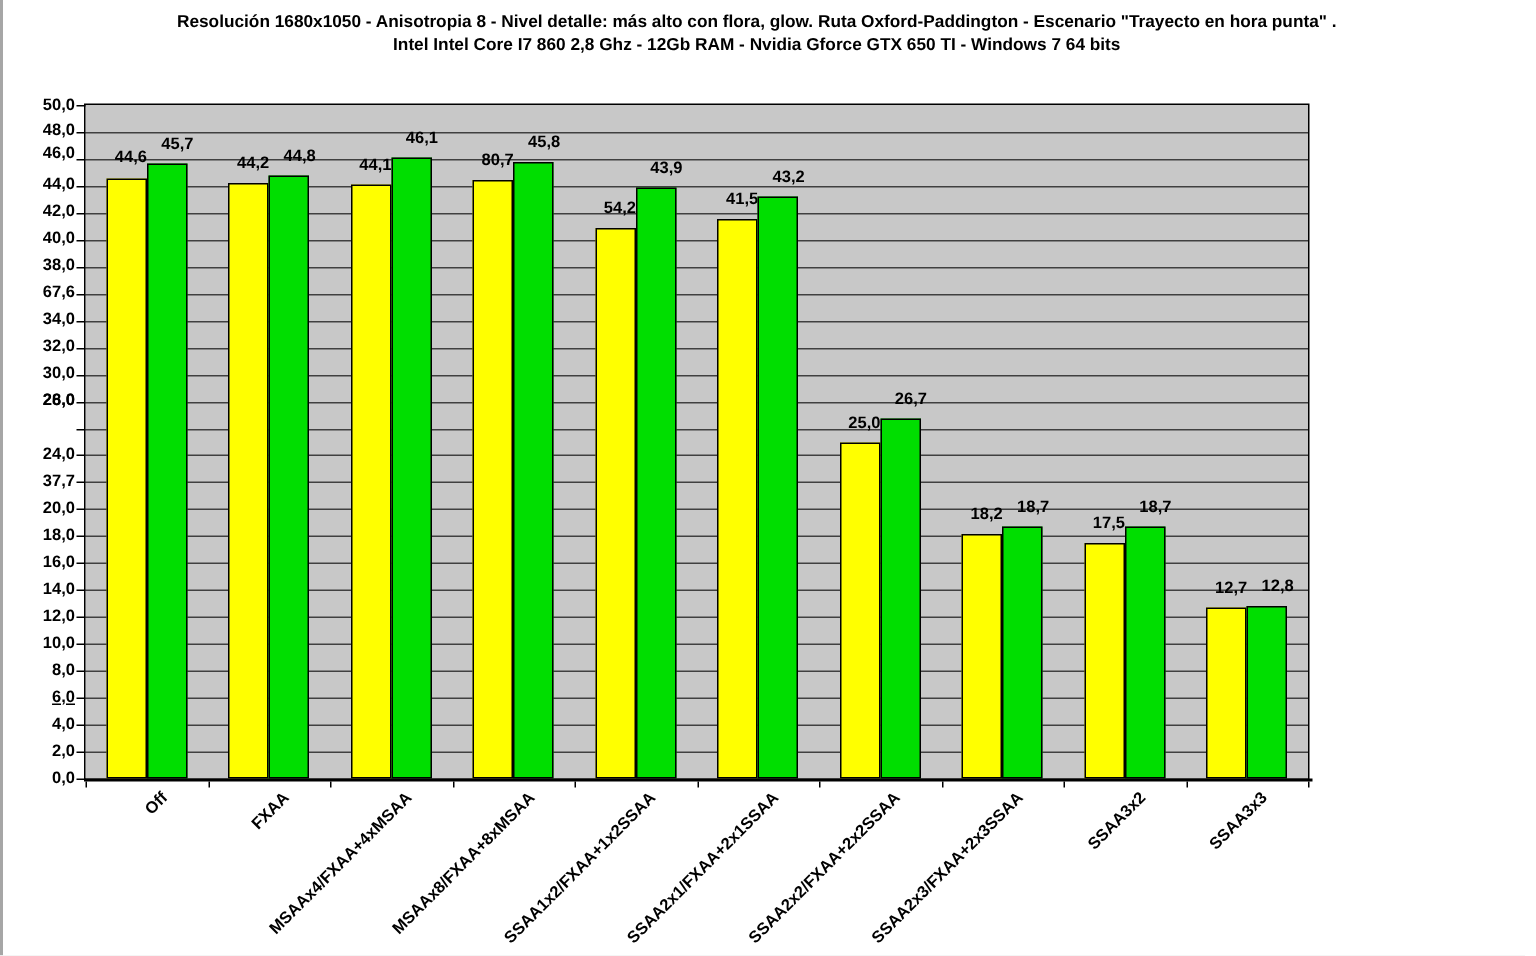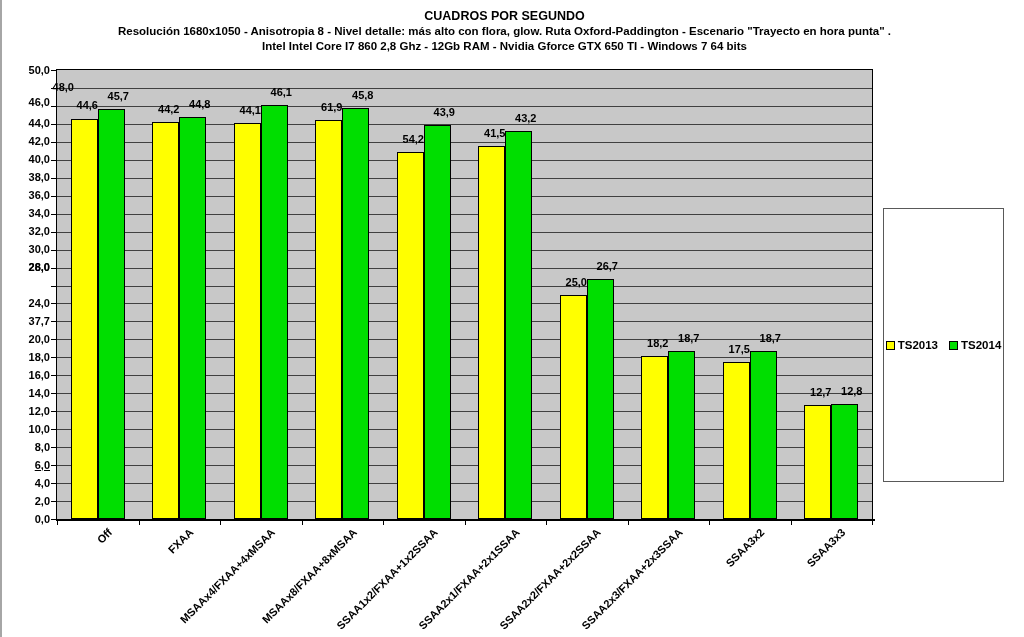--- a/index.html
+++ b/index.html
@@ -26,21 +26,20 @@
   .legend-item{display:flex;align-items:center;gap:3px;}
   .legend-swatch{width:9px;height:9px;box-sizing:border-box;border:1px solid #000;}
   .legend-label{font-size:11.5px;font-weight:bold;}
 </style>
 </head>
 <body>
 
 <div class="page">
   <div class="left-border"></div>
   <div class="titles">
-    <div class="t1">CUADROS POR SEGUNDO</div>
     <div class="t2">Resolución 1680x1050 - Anisotropia 8 - Nivel detalle: más alto con flora, glow. Ruta Oxford-Paddington - Escenario "Trayecto en hora punta" .</div>
     <div class="t2">Intel Intel Core I7 860 2,8 Ghz - 12Gb RAM - Nvidia Gforce GTX 650 TI - Windows 7 64 bits</div>
   </div>
   <div class="plot" id="plot" style="background: rgb(200, 200, 200);">
       <div class="gridline" style="top: 431.04px;"></div>
       <div class="gridline" style="top: 413.08px;"></div>
       <div class="gridline" style="top: 395.12px;"></div>
       <div class="gridline" style="top: 377.16px;"></div>
       <div class="gridline" style="top: 359.2px;"></div>
       <div class="gridline" style="top: 341.24px;"></div>
@@ -62,21 +61,21 @@
       <div class="gridline" style="top: 53.88px;"></div>
       <div class="gridline" style="top: 35.92px;"></div>
       <div class="gridline" style="top: 17.96px;"></div>
       <div class="bar" style="left: 13.75px; width: 27px; height: 400.508px; background: rgb(255, 255, 0);"></div>
       <div class="bar-label" style="left: 8.25px; top: 29.492px;">44,6</div>
       <div class="bar" style="left: 95.25px; width: 27px; height: 396.916px; background: rgb(255, 255, 0);"></div>
       <div class="bar-label" style="left: 89.75px; top: 33.084px;">44,2</div>
       <div class="bar" style="left: 176.75px; width: 27px; height: 396.018px; background: rgb(255, 255, 0);"></div>
       <div class="bar-label" style="left: 171.25px; top: 33.982px;">44,1</div>
       <div class="bar" style="left: 258.25px; width: 27px; height: 398.712px; background: rgb(255, 255, 0);"></div>
-      <div class="bar-label" style="left: 252.75px; top: 31.288px;">61,9</div>
+      <div class="bar-label" style="left: 252.75px; top: 31.288px;">80,7</div>
       <div class="bar" style="left: 339.75px; width: 27px; height: 367.282px; background: rgb(255, 255, 0);"></div>
       <div class="bar-label" style="left: 334.25px; top: 62.718px;">54,2</div>
       <div class="bar" style="left: 421.25px; width: 27px; height: 372.67px; background: rgb(255, 255, 0);"></div>
       <div class="bar-label" style="left: 415.75px; top: 57.33px;">41,5</div>
       <div class="bar" style="left: 502.75px; width: 27px; height: 224.5px; background: rgb(255, 255, 0);"></div>
       <div class="bar-label" style="left: 497.25px; top: 205.5px;">25,0</div>
       <div class="bar" style="left: 584.25px; width: 27px; height: 163.436px; background: rgb(255, 255, 0);"></div>
       <div class="bar-label" style="left: 578.75px; top: 266.564px;">18,2</div>
       <div class="bar" style="left: 665.75px; width: 27px; height: 157.15px; background: rgb(255, 255, 0);"></div>
       <div class="bar-label" style="left: 660.25px; top: 272.85px;">17,5</div>
@@ -134,33 +133,33 @@
       <div class="y-tick-label" style="top: 261px;">26,0</div>
       <div class="y-tick" style="left: 51px; top: 267.56px;"></div>
       <div class="y-tick-label" style="top: 261.06px;">28,0</div>
       <div class="y-tick" style="left: 51px; top: 249.6px;"></div>
       <div class="y-tick-label" style="top: 243.1px;">30,0</div>
       <div class="y-tick" style="left: 51px; top: 231.64px;"></div>
       <div class="y-tick-label" style="top: 225.14px;">32,0</div>
       <div class="y-tick" style="left: 51px; top: 213.68px;"></div>
       <div class="y-tick-label" style="top: 207.18px;">34,0</div>
       <div class="y-tick" style="left: 51px; top: 195.72px;"></div>
-      <div class="y-tick-label" style="top: 189.22px;">36,0</div>
+      <div class="y-tick-label" style="top: 189.22px;">67,6</div>
       <div class="y-tick" style="left: 51px; top: 177.76px;"></div>
       <div class="y-tick-label" style="top: 171.26px;">38,0</div>
       <div class="y-tick" style="left: 51px; top: 159.8px;"></div>
       <div class="y-tick-label" style="top: 153.3px;">40,0</div>
       <div class="y-tick" style="left: 51px; top: 141.84px;"></div>
       <div class="y-tick-label" style="top: 135.34px;">42,0</div>
       <div class="y-tick" style="left: 51px; top: 123.88px;"></div>
       <div class="y-tick-label" style="top: 117.38px;">44,0</div>
       <div class="y-tick" style="left: 51px; top: 105.92px;"></div>
       <div class="y-tick-label" style="top: 96px;">46,0</div>
       <div class="y-tick" style="left: 51px; top: 87.96px;"></div>
-      <div class="y-tick-label" style="top: 81.46px; padding-left: 24px;">48,0</div>
+      <div class="y-tick-label" style="top: 81.46px;">48,0</div>
       <div class="y-tick" style="left: 51px; top: 70px;"></div>
       <div class="y-tick-label" style="top: 63.5px;">50,0</div>
     </div>
   <div id="xaxis">
       <div class="x-axis-line" style="left: 56px; top: 519px; width: 819px; height: 2px;"></div>
       <div class="x-tick" style="left: 57px; top: 521px;"></div>
       <div class="x-tick" style="left: 138.5px; top: 521px;"></div>
       <div class="x-tick" style="left: 220px; top: 521px;"></div>
       <div class="x-tick" style="left: 301.5px; top: 521px;"></div>
       <div class="x-tick" style="left: 383px; top: 521px;"></div>
@@ -174,23 +173,13 @@
       <div class="x-tick-label" style="right: 836.75px; top: 526px;">FXAA</div>
       <div class="x-tick-label" style="right: 755.25px; top: 526px;">MSAAx4/FXAA+4xMSAA</div>
       <div class="x-tick-label" style="right: 673.75px; top: 526px;">MSAAx8/FXAA+8xMSAA</div>
       <div class="x-tick-label" style="right: 592.25px; top: 526px;">SSAA1x2/FXAA+1x2SSAA</div>
       <div class="x-tick-label" style="right: 510.75px; top: 526px;">SSAA2x1/FXAA+2x1SSAA</div>
       <div class="x-tick-label" style="right: 429.25px; top: 526px;">SSAA2x2/FXAA+2x2SSAA</div>
       <div class="x-tick-label" style="right: 347.75px; top: 526px;">SSAA2x3/FXAA+2x3SSAA</div>
       <div class="x-tick-label" style="right: 266.25px; top: 526px;">SSAA3x2</div>
       <div class="x-tick-label" style="right: 184.75px; top: 526px;">SSAA3x3</div>
     </div>
-  <div class="legend" id="legend">
-      <div class="legend-item">
-        <div class="legend-swatch" style="background: rgb(255, 255, 0);"></div>
-        <div class="legend-label">TS2013</div>
-      </div>
-      <div class="legend-item">
-        <div class="legend-swatch" style="background: rgb(0, 222, 0);"></div>
-        <div class="legend-label">TS2014</div>
-      </div>
-    </div>
 </div>
 
 </body></html>

